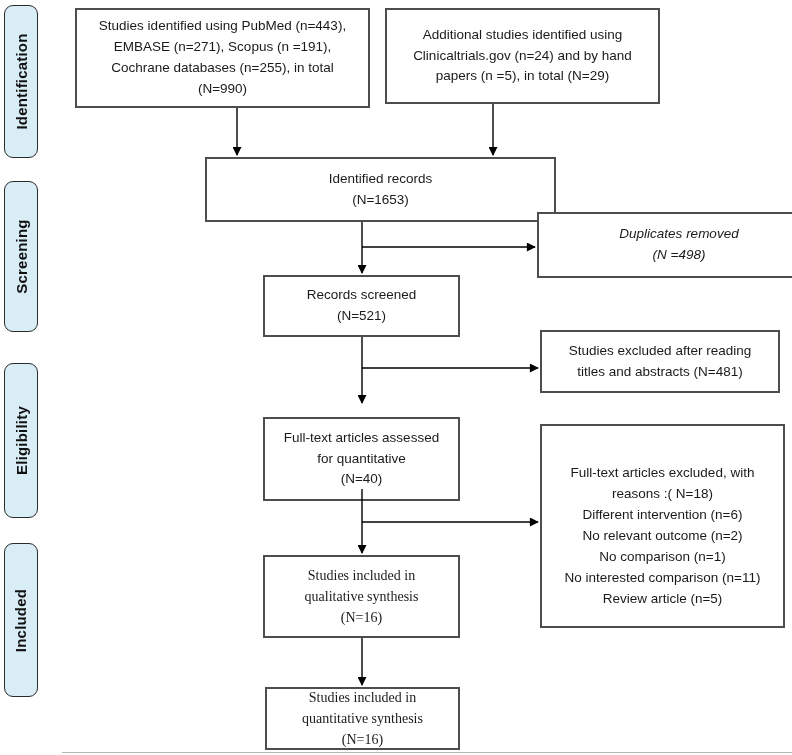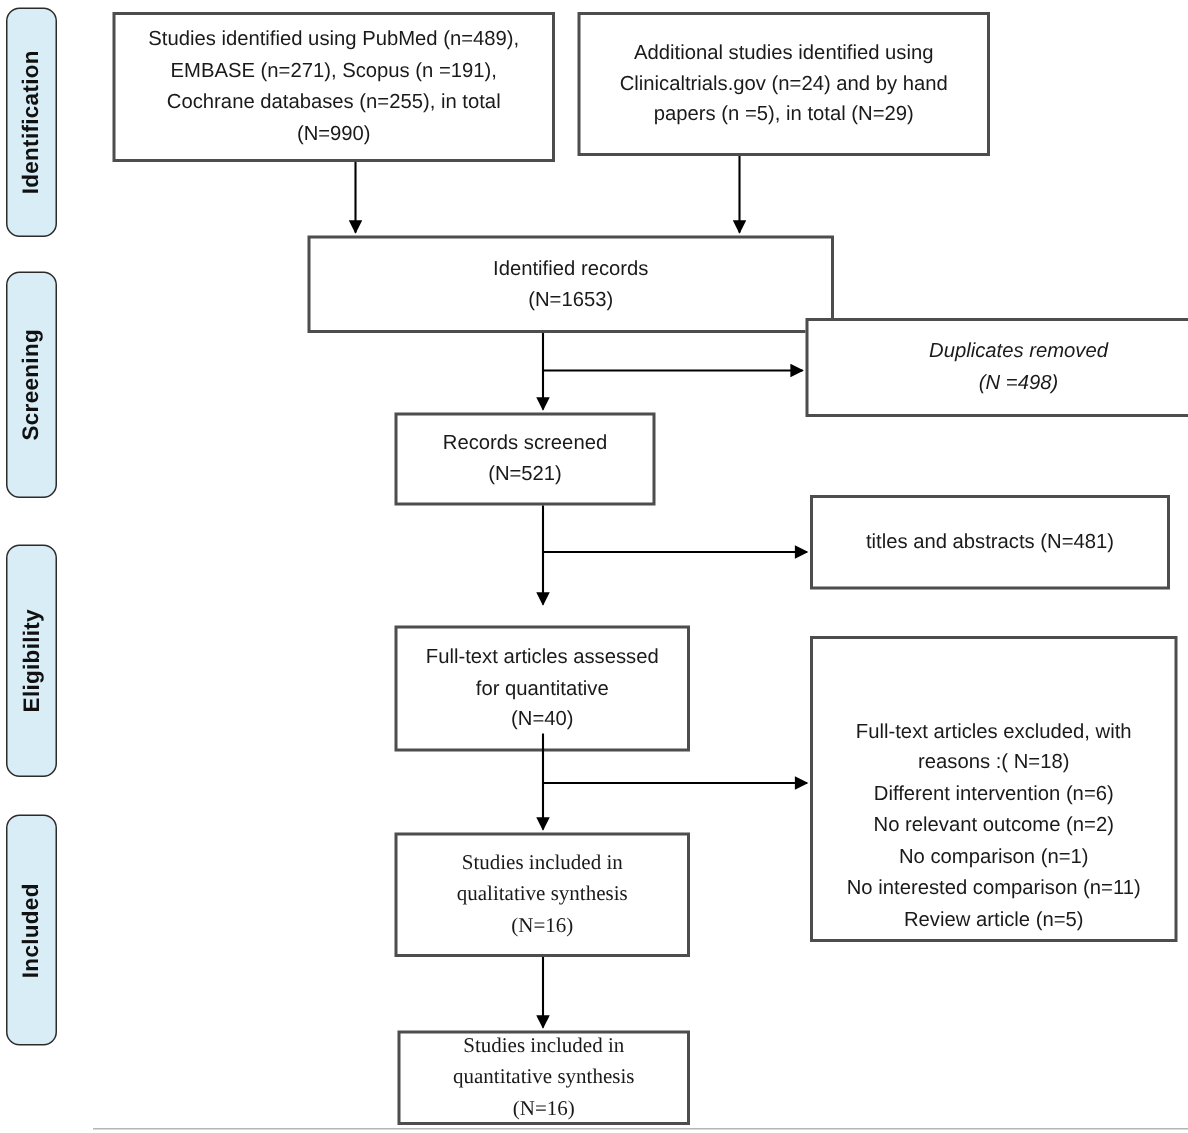--- a/index.html
+++ b/index.html
@@ -41,21 +41,21 @@
     box-sizing: border-box;
     display: flex;
     flex-direction: column;
     align-items: center;
     justify-content: center;
     text-align: center;
     font-size: 13.5px;
     line-height: 1.55;
     padding: 2px 6px;
   }
-  .fbox.top-align { justify-content: flex-end; padding-top: 23px; }
+  .fbox.top-align { justify-content: center; padding-top: 23px; }
   .fbox.serif { font-family: "Liberation Serif", serif; font-size: 14px; line-height: 1.5; }
   .lines { width: 100%; }
   
   #arrows {
     position: absolute;
     left: 0; top: 0;
     width: 792px; height: 755px;
     pointer-events: none;
   }
   #arrows line { stroke: #000000; stroke-width: 1.4; }
@@ -79,21 +79,21 @@
   </div>
   <div class="stage" style="top:363px; height:155px;">
     <span class="stage-text">Eligibility</span>
   </div>
   <div class="stage" style="top:543px; height:154px;">
     <span class="stage-text">Included</span>
   </div>
 
   <div class="fbox" style="left:75px; top:8px; width:295px; height:100px;">
     <div class="lines">
-        <div>Studies identified using PubMed (n=489),</div>
+        <div>Studies identified using PubMed (n=443),</div>
         <div>EMBASE (n=271), Scopus (n =191),</div>
         <div>Cochrane databases (n=255), in total</div>
         <div>(N=990)</div>
       </div>
   </div>
 
   <div class="fbox" style="left:385px; top:8px; width:275px; height:96px;">
     <div class="lines">
         <div>Additional studies identified using</div>
         <div>Clinicaltrials.gov (n=24) and by hand</div>
@@ -108,29 +108,30 @@
       </div>
   </div>
 
   <div class="fbox" style="left:537px; top:212px; width:284px; height:66px;font-style:italic;">
     <div class="lines">
         <div>Duplicates removed</div>
         <div>(N =498)</div>
       </div>
   </div>
 
-  <div class="fbox" style="left:263px; top:275px; width:174px; height:62px;">
+  <div class="fbox" style="left:263px; top:275px; width:197px; height:62px;">
     <div class="lines">
         <div>Records screened</div>
         <div>(N=521)</div>
       </div>
   </div>
 
   <div class="fbox" style="left:540px; top:330px; width:240px; height:63px;">
     <div class="lines">
+        <div>Studies excluded after reading</div>
         <div>titles and abstracts (N=481)</div>
       </div>
   </div>
 
   <div class="fbox" style="left:263px; top:405px; width:197px; height:84px;margin-top:12px;">
     <div class="lines">
         <div>Full-text articles assessed</div>
         <div>for quantitative</div>
         <div>(N=40)</div>
       </div>

